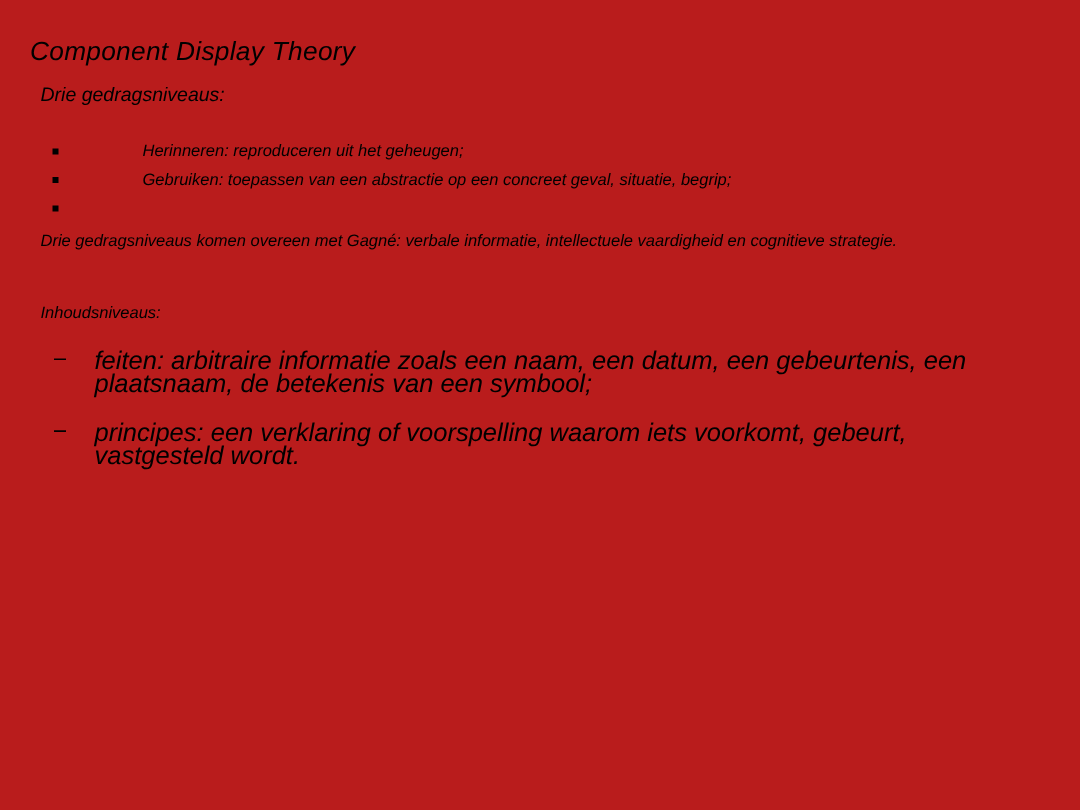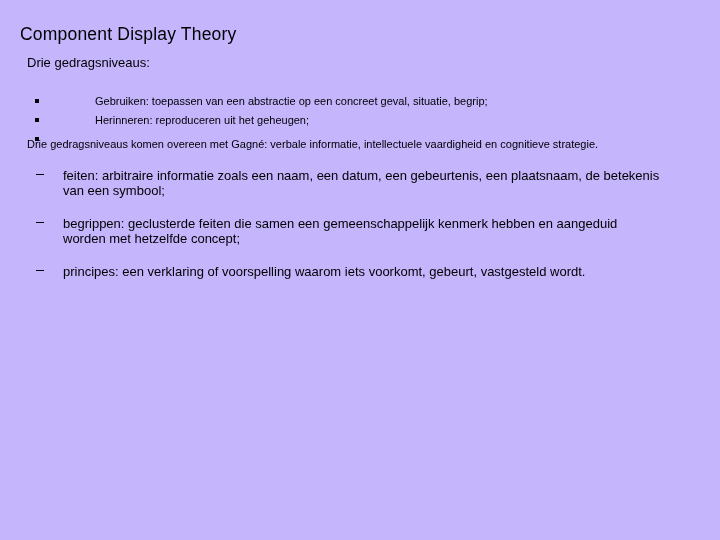--- a/index.html
+++ b/index.html
@@ -11,21 +11,22 @@
     height: 540px;
     background: #ffffff;
     font-family: "Liberation Sans", sans-serif;
     color: #000000;
     overflow: hidden;
   }
   .slide {
     position: relative;
     width: 720px;
     height: 540px;
-    background: #c4b5fd;
+    background: #b91c1c;
+    font-style: italic;
   }
   .slide-title {
     position: absolute;
     left: 20px;
     top: 23px;
     font-size: 17.5px;
     font-weight: 400;
     letter-spacing: 0.2px;
     line-height: 22px;
     color: #000000;
@@ -60,37 +61,37 @@
     left: 8px;
     top: 7px;
     width: 4px;
     height: 4px;
     background: #000000;
   }
   .para {
     font-size: 11px;
     line-height: 15px;
     color: #000000;
-    margin-top: 7px;
+    margin-top: 24px;
   }
   .section-label {
     font-size: 11px;
     line-height: 15px;
     color: #000000;
     margin-top: 33px;
   }
   .dash-list {
     margin: 0;
     padding: 0;
     list-style: none;
     margin-top: 16px;
   }
   .dash-item {
     position: relative;
-    font-size: 13px;
+    font-size: 17px;
     line-height: 15px;
     color: #000000;
     padding-left: 36px;
     margin-bottom: 18px;
     max-width: 600px;
   }
   .dash-item:last-child {
     margin-bottom: 0;
   }
   .dash-marker {
@@ -109,42 +110,39 @@
 
   <div class="slide-title">Component Display Theory</div>
 
   <div class="body-block">
 
     <div class="lead-line">Drie gedragsniveaus:</div>
 
     <ul class="square-list">
       <li class="square-item">
         <span class="square-marker"></span>
-        <span>Gebruiken: toepassen van een abstractie op een concreet geval, situatie, begrip;</span>
+        <span>Herinneren: reproduceren uit het geheugen;</span>
       </li>
       <li class="square-item">
         <span class="square-marker"></span>
-        <span>Herinneren: reproduceren uit het geheugen;</span>
+        <span>Gebruiken: toepassen van een abstractie op een concreet geval, situatie, begrip;</span>
       </li>
       <li class="square-item">
         <span class="square-marker"></span>
       </li>
     </ul>
 
     <div class="para">Drie gedragsniveaus komen overeen met Gagné: verbale informatie, intellectuele vaardigheid en cognitieve strategie.</div>
 
+    <div class="section-label">Inhoudsniveaus:</div>
 
     <ul class="dash-list">
       <li class="dash-item">
         <span class="dash-marker"></span>
         <span>feiten: arbitraire informatie zoals een naam, een datum, een gebeurtenis, een plaatsnaam, de betekenis van een symbool;</span>
-      </li>
-      <li class="dash-item">
-        <span class="dash-marker"></span>
-        <span>begrippen: geclusterde feiten die samen een gemeenschappelijk kenmerk hebben en aangeduid worden met hetzelfde concept;</span>
       </li>
       <li class="dash-item">
         <span class="dash-marker"></span>
       </li>
       <li class="dash-item">
         <span class="dash-marker"></span>
         <span>principes: een verklaring of voorspelling waarom iets voorkomt, gebeurt, vastgesteld wordt.</span>
       </li>
     </ul>
 

